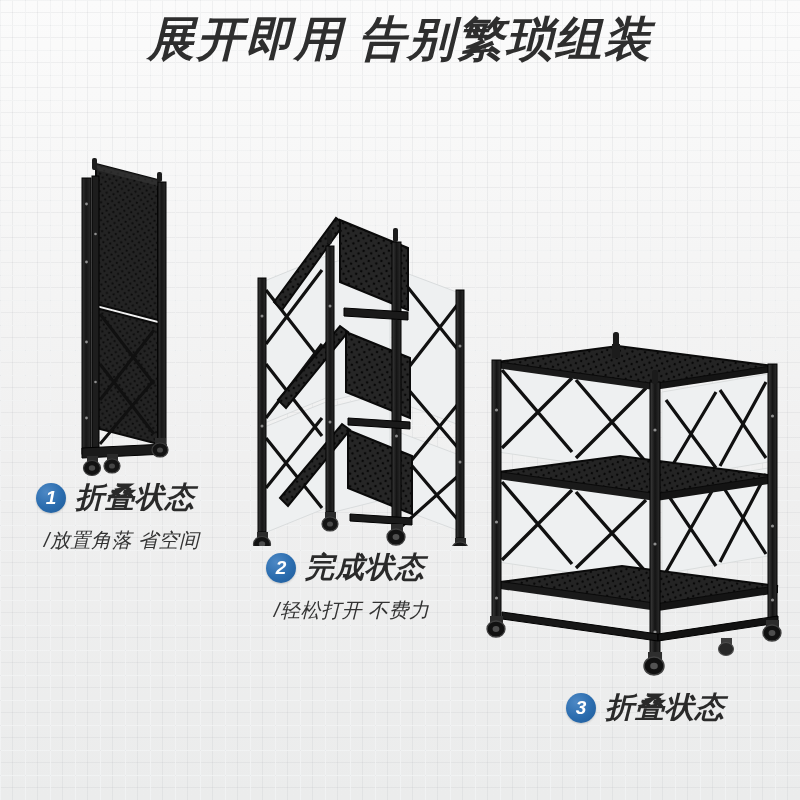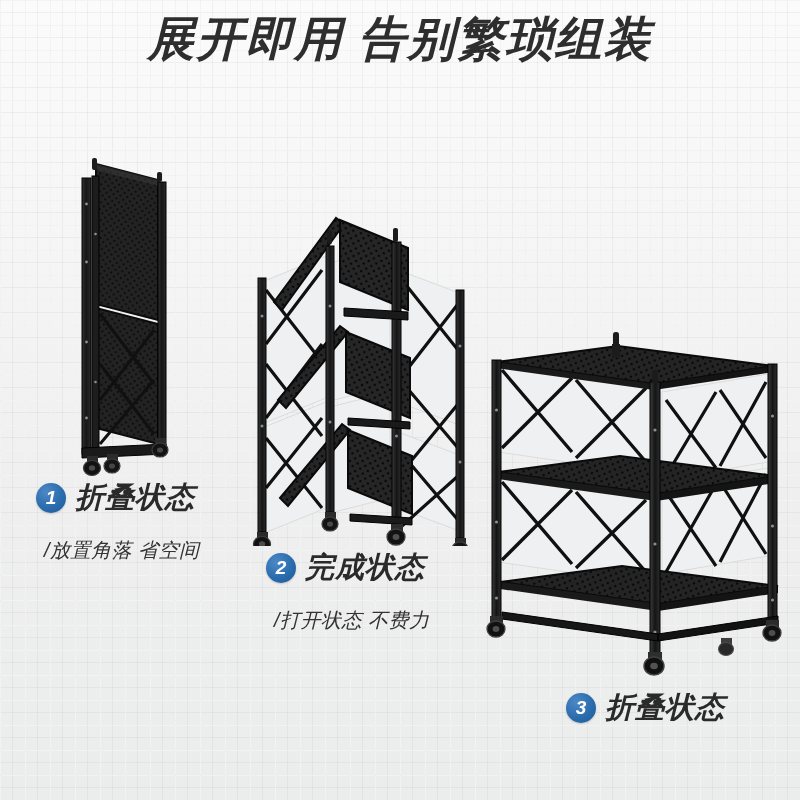--- a/index.html
+++ b/index.html
@@ -103,21 +103,21 @@
     color: #2a2a2a;
     letter-spacing: 1px;
     white-space: nowrap;
   }
   .caption-sub {
     font-size: 20px;
     font-weight: 400;
     color: #333333;
     letter-spacing: 0.5px;
     white-space: nowrap;
-    margin-top: 19px;
+    margin-top: 9px;
     margin-left: 8px;
   }
 
   #cap1 { left: 36px; top: 478px; }
   #cap2 { left: 266px; top: 548px; }
   #cap3 { left: 566px; top: 688px; }
 
   
   .product { position: absolute; z-index: 3; }
   #prod1 { left: 62px;  top: 142px; width: 140px; height: 340px; }
@@ -422,21 +422,21 @@
       <div class="caption-title">折叠状态</div>
     </div>
     <div class="caption-sub">/放置角落 省空间</div>
   </div>
 
   <div class="caption" id="cap2">
     <div class="caption-head">
       <div class="badge">2</div>
       <div class="caption-title">完成状态</div>
     </div>
-    <div class="caption-sub">/打开状态 不费力</div>
+    <div class="caption-sub">/轻松打开 不费力</div>
   </div>
 
   <div class="caption" id="cap3">
     <div class="caption-head">
       <div class="badge">3</div>
       <div class="caption-title">折叠状态</div>
     </div>
   </div>
 
 </div>

